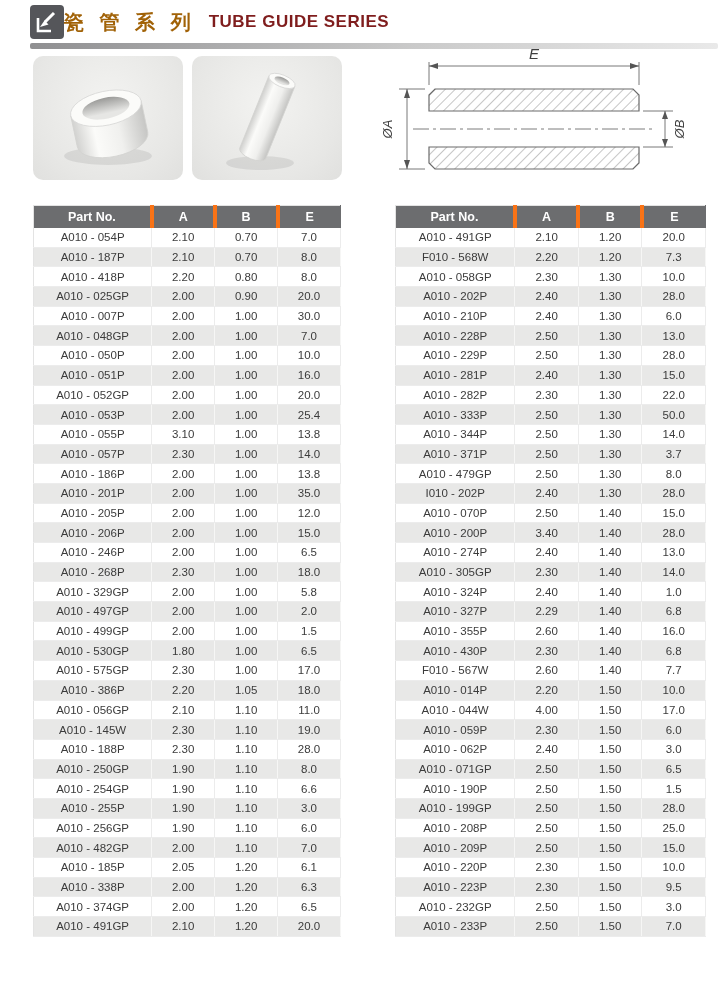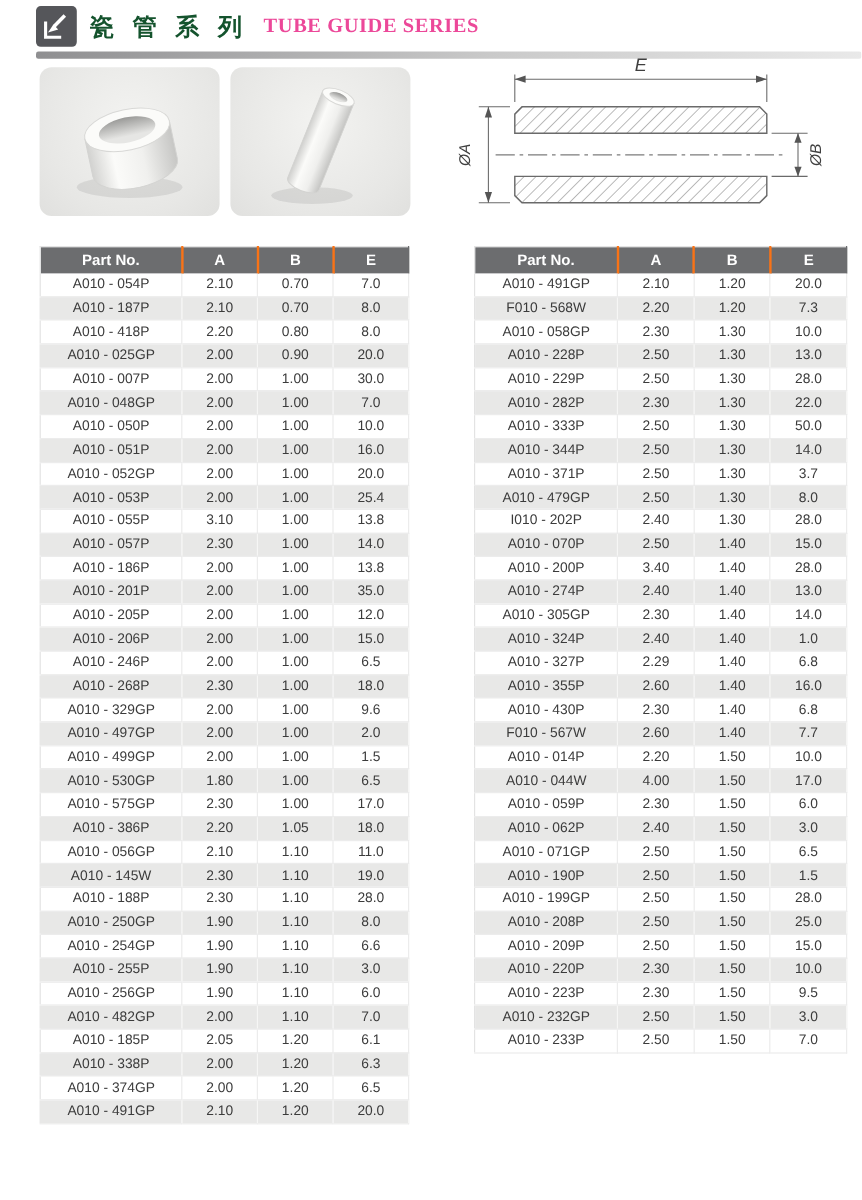--- a/index.html
+++ b/index.html
@@ -4,42 +4,42 @@
 <style>
   * { margin:0; padding:0; box-sizing:border-box; }
   html,body { background:#ffffff; }
   body { font-family:"Liberation Sans", sans-serif; }
   .page { position:relative; width:718px; height:1000px; background:#fff; overflow:hidden; }
 
   
   .header { position:absolute; left:30px; top:5px; display:flex; align-items:center; }
   .header-icon { width:34px; height:34px; background:#55565a; border-radius:4px;
                  display:flex; align-items:center; justify-content:center; flex:0 0 auto; }
-  .title-cn { margin-left:11px; font-size:20px; font-weight:bold; color:#14532d; letter-spacing:5px; white-space:nowrap; }
-  .title-en { margin-left:13px; font-size:17px; font-weight:bold; color:#ec4899; letter-spacing:0.5px; white-space:nowrap;font-family:Liberation Serif, serif; }
+  .title-cn { font-size:20px; font-weight:bold; color:#a16207; letter-spacing:5px; white-space:nowrap; }
+  .title-en { margin-left:13px; font-size:17px; font-weight:bold; color:#7f1d1d; letter-spacing:0.5px; white-space:nowrap; }
   .header-rule { position:absolute; left:30px; top:43px; width:688px; height:6px;
                  background:linear-gradient(to right,#8f8f91,#c9c9c9 55%,#e9e9e9); border-radius:2px; }
 
   
   .photo { position:absolute; top:56px; width:150px; height:124px; border-radius:10px;
            background:radial-gradient(ellipse at 50% 38%, #f3f3f1 0%, #e7e7e5 70%, #e0e0de 100%); }
   .photo-1 { left:33px; }
   .photo-2 { left:192px; }
 
   
   .diagram { position:absolute; left:381px; top:44px; }
 
   
   .table-wrap { position:absolute; top:205px; }
   .table-left  { left:33px;  width:308px; }
   .table-right { left:395px; width:311px; }
   table { width:100%; border-collapse:collapse; table-layout:fixed;
           font-size:11.5px; color:#3b3b3b; border:1px solid #e3e3e3; }
   th { background:#6c6d6f; color:#ffffff; font-size:12.5px; font-weight:bold;
-       height:22px; border-right:2px solid #f97316; text-align:center; }
+       height:22px; border-right:4px solid #f97316; text-align:center; }
   th:last-child { border-right:1px solid #6c6d6f; }
   td { text-align:center; height:19.7px; padding:0;
        border-right:1px solid #ececec; border-bottom:1px solid #ececec; background:#ffffff; }
   tbody tr:nth-child(even) td { background:#e8e8e7; border-right-color:#f6f6f5; }
 </style>
 </head>
 <body>
 
 <div class="page">
 
@@ -260,21 +260,21 @@
           <tr>
             <td>A010 - 268P</td>
             <td>2.30</td>
             <td>1.00</td>
             <td>18.0</td>
           </tr>
           <tr>
             <td>A010 - 329GP</td>
             <td>2.00</td>
             <td>1.00</td>
-            <td>9.6</td>
+            <td>5.8</td>
           </tr>
           <tr>
             <td>A010 - 497GP</td>
             <td>2.00</td>
             <td>1.00</td>
             <td>2.0</td>
           </tr>
           <tr>
             <td>A010 - 499GP</td>
             <td>2.00</td>
@@ -404,30 +404,48 @@
             <td>1.20</td>
             <td>7.3</td>
           </tr>
           <tr>
             <td>A010 - 058GP</td>
             <td>2.30</td>
             <td>1.30</td>
             <td>10.0</td>
           </tr>
           <tr>
+            <td>A010 - 202P</td>
+            <td>2.40</td>
+            <td>1.30</td>
+            <td>28.0</td>
+          </tr>
+          <tr>
+            <td>A010 - 210P</td>
+            <td>2.40</td>
+            <td>1.30</td>
+            <td>6.0</td>
+          </tr>
+          <tr>
             <td>A010 - 228P</td>
             <td>2.50</td>
             <td>1.30</td>
             <td>13.0</td>
           </tr>
           <tr>
             <td>A010 - 229P</td>
             <td>2.50</td>
             <td>1.30</td>
             <td>28.0</td>
+          </tr>
+          <tr>
+            <td>A010 - 281P</td>
+            <td>2.40</td>
+            <td>1.30</td>
+            <td>15.0</td>
           </tr>
           <tr>
             <td>A010 - 282P</td>
             <td>2.30</td>
             <td>1.30</td>
             <td>22.0</td>
           </tr>
           <tr>
             <td>A010 - 333P</td>
             <td>2.50</td>

